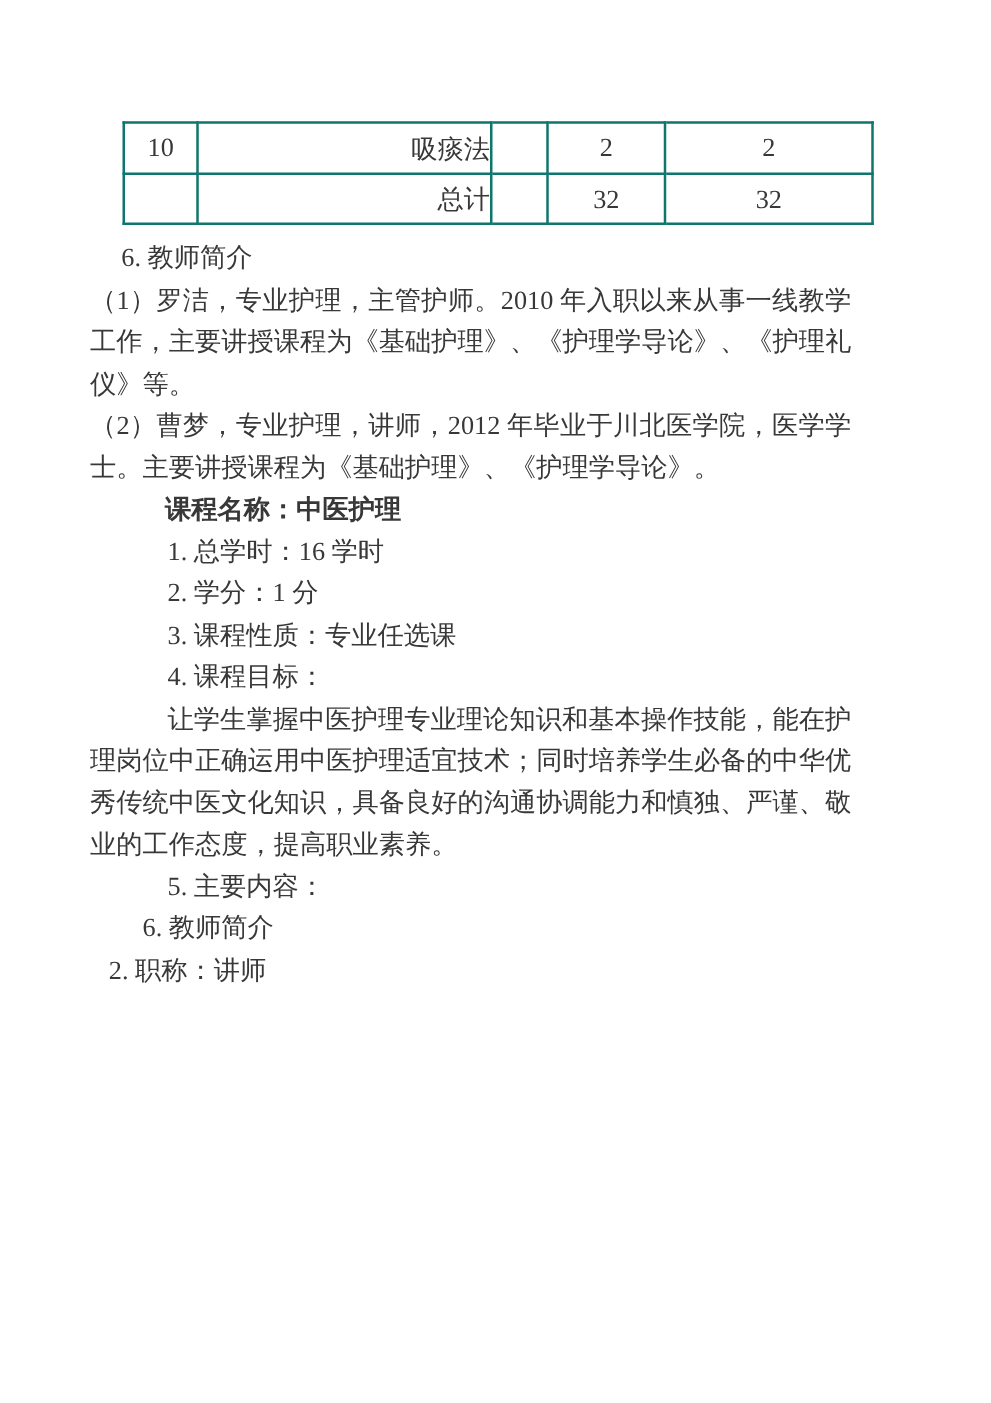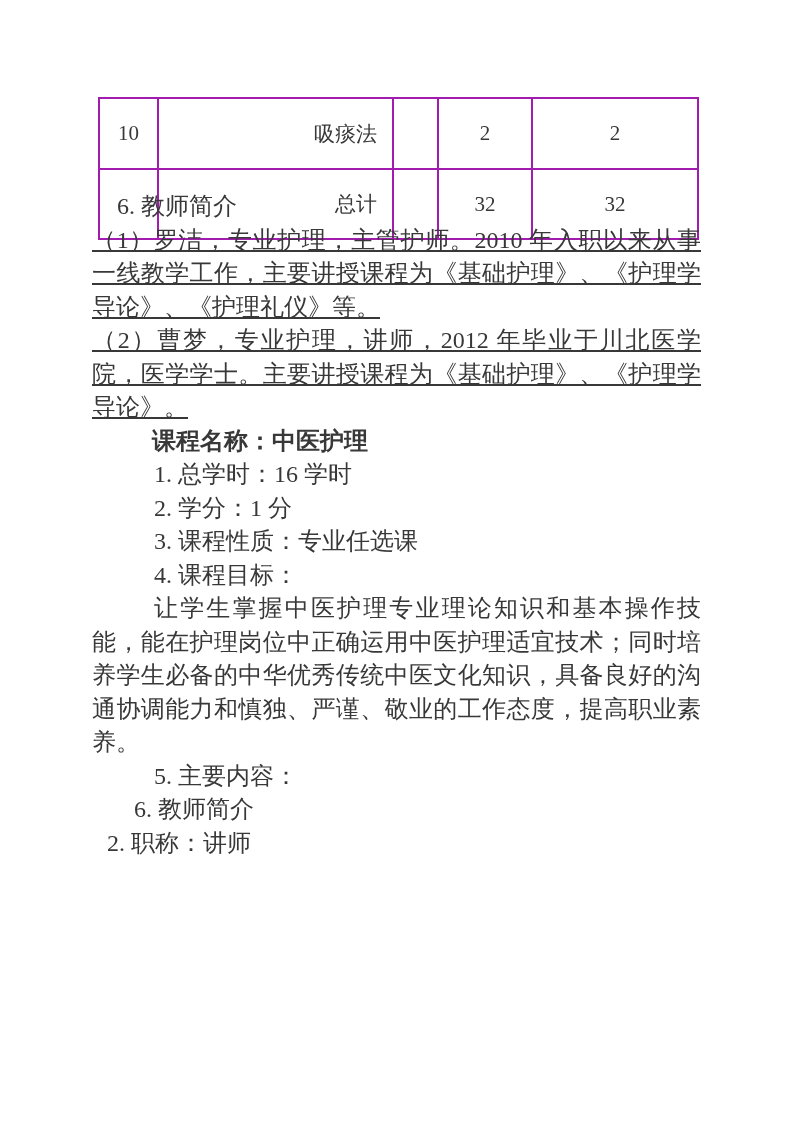--- a/index.html
+++ b/index.html
@@ -17,45 +17,45 @@
   
   .hours-table {
     position: absolute;
     left: 98px;
     top: 97px;
     border-collapse: collapse;
     table-layout: fixed;
     width: 599px;
   }
   .hours-table td {
-    border: 2px solid #a21caf;
+    border: 2px solid #0f766e;
     font-size: 21px;
     color: #383838;
-    padding: 15px;
+    padding: 0;
     overflow: hidden;
   }
   .hours-table tr.r1 td { height: 39px; }
   .hours-table tr.r2 td { height: 38px; }
   .hours-table td.cc { text-align: center; }
   .hours-table td.cl { text-align: right; padding-left: 10px; }
 
   
   .text-flow {
     position: absolute;
-    left: 92px;
+    left: 72px;
     top: 190px;
     width: 609px;
-    font-size: 24px;
+    font-size: 21px;
     line-height: 33.5px;
     text-align: justify;
   }
   .text-flow p { margin: 0; padding: 0; }
 
   .ind-heading-top { text-indent: 25px; }   
-  .ind-none       { text-indent: 0; text-decoration: underline; }
+  .ind-none       { text-indent: 0; }
   .ind-item       { text-indent: 62px; }    
   .ind-heading-2  { text-indent: 42px; }    
   .ind-small      { text-indent: 15px; }    
 
   .course-block { }
   .course-title { font-weight: bold; text-indent: 60px; }
 </style>
 </head>
 <body>
 

